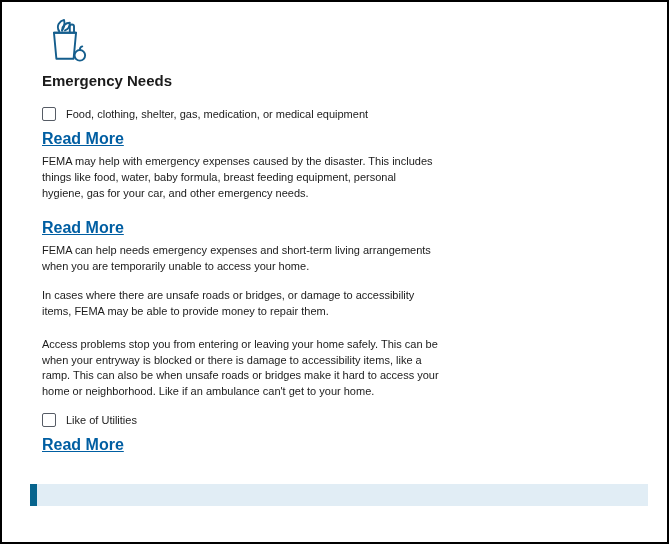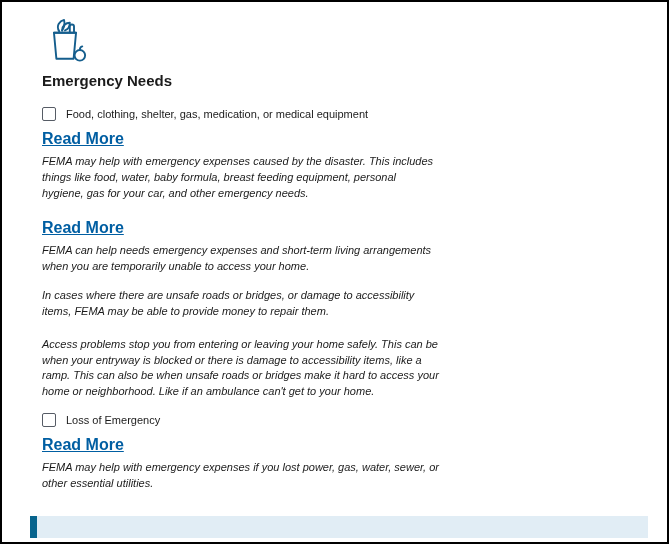--- a/index.html
+++ b/index.html
@@ -45,21 +45,20 @@
     font-size: 16px;
     font-weight: bold;
     color: #005ea2;
     text-decoration: underline;
     margin-bottom: 6px;
     cursor: pointer;
   }
 
   .desc {
     font-size: 11px;
-    font-style: italic;
     color: #1b1b1b;
     line-height: 1.45;
     max-width: 398px;
     margin-bottom: 13px;
   }
   .desc.group-end { margin-bottom: 17px; }
 
   .note-box {
     display: flex;
     gap: 11px;
@@ -101,24 +100,23 @@
     <div>
       <a class="read-more">Read More</a>
       <p class="desc">FEMA can help needs emergency expenses and short-term living arrangements when you are temporarily unable to access your home.</p>
       <p class="desc group-end">In cases where there are unsafe roads or bridges, or damage to accessibility items, FEMA may be able to provide money to repair them.</p>
       <p class="desc">Access problems stop you from entering or leaving your home safely. This can be when your entryway is blocked or there is damage to accessibility items, like a ramp. This can also be when unsafe roads or bridges make it hard to access your home or neighborhood. Like if an ambulance can't get to your home.</p>
     </div>
 
     <div>
       <label class="checkbox-row">
         <span class="checkbox-box"></span>
-        <span class="checkbox-label">Loss of Emergency</span>
+        <span class="checkbox-label">Like of Utilities</span>
       </label>
       <a class="read-more">Read More</a>
-      <p class="desc group-end">FEMA may help with emergency expenses if you lost power, gas, water, sewer, or other essential utilities.</p>
     </div>
 
   </div>
 
   <div class="note-box">
     
     
   </div>
 
 </div>

